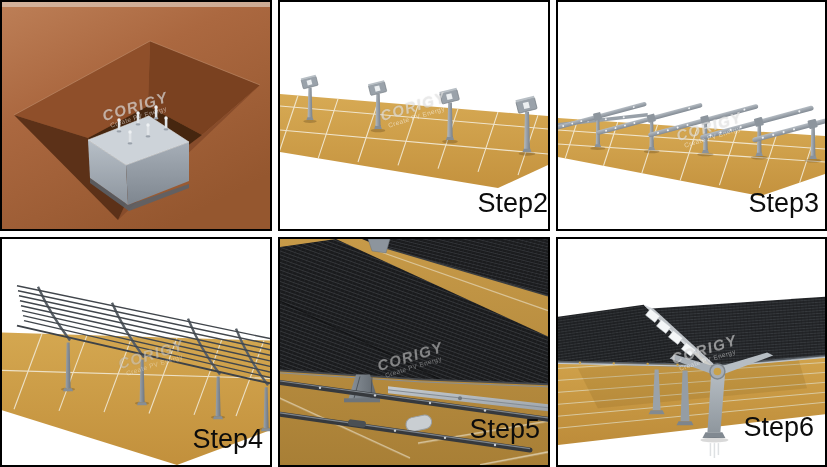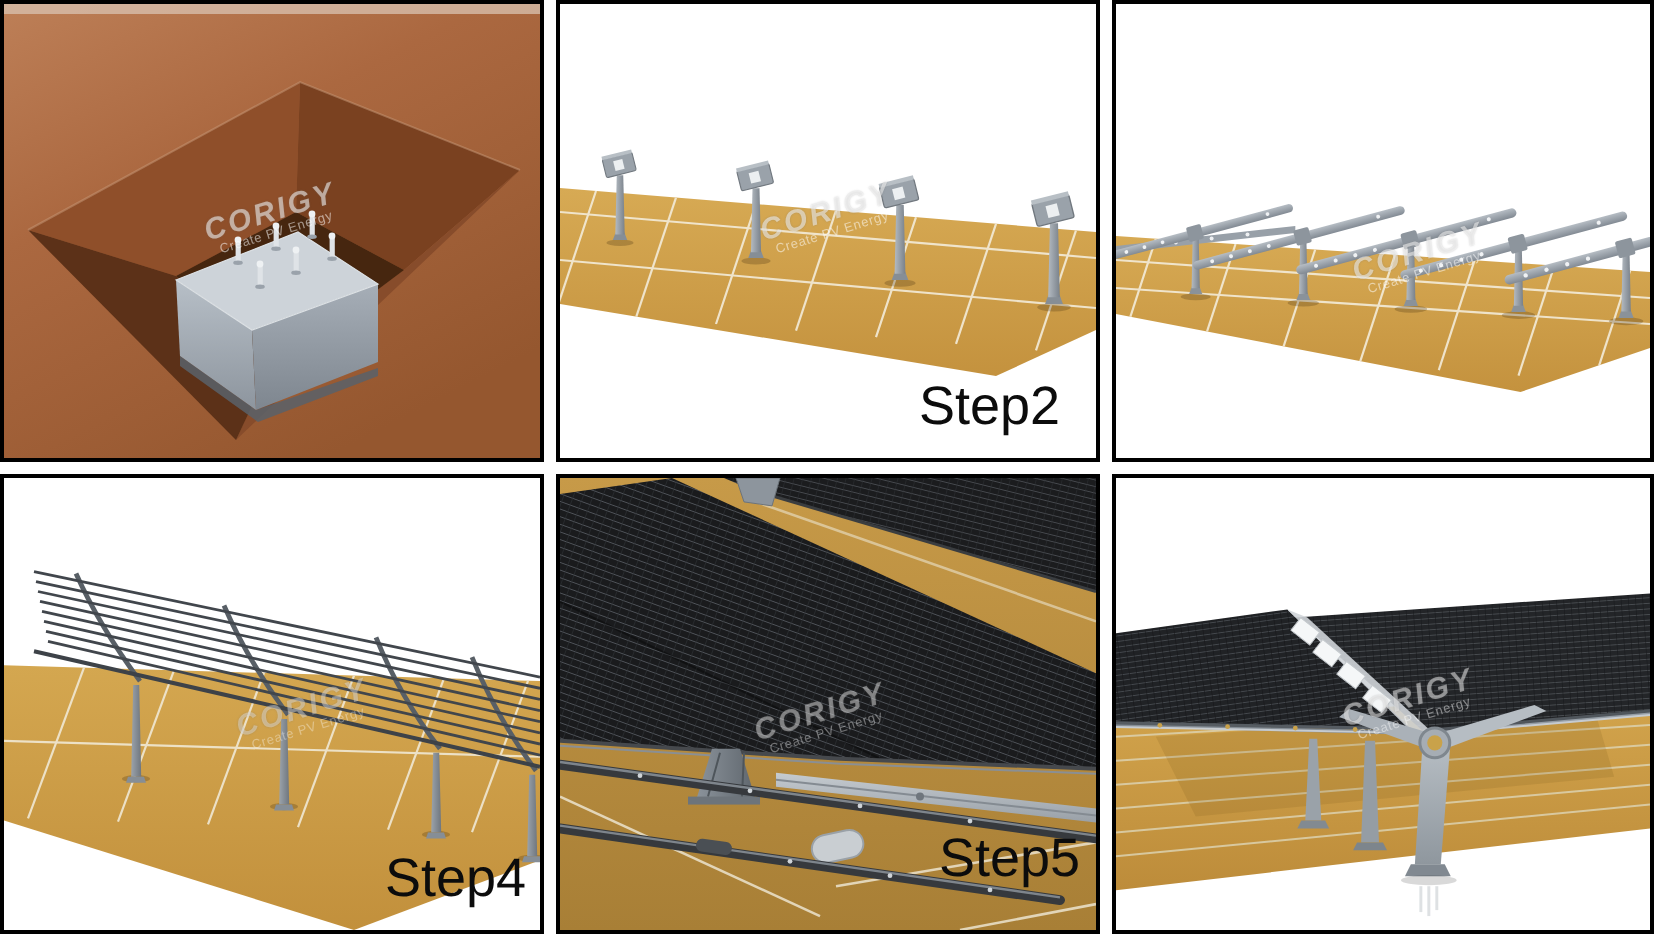--- a/index.html
+++ b/index.html
@@ -5,21 +5,21 @@
   html,body{margin:0;padding:0;background:#ffffff;}
   .board{width:827px;height:467px;display:grid;
     grid-template-columns:272px 272px 271px;grid-template-rows:231px 230px;
     gap:6px;background:#fff;font-family:"Liberation Sans",sans-serif;}
   .panel{position:relative;border:2px solid #000;box-sizing:border-box;
     overflow:hidden;background:#fff;margin:0;}
   .scene{position:absolute;left:0;top:0;width:100%;height:100%;display:block;}
   .step-label{position:absolute;font-family:"Liberation Sans",sans-serif;
     font-size:27px;line-height:1;color:#0c0c0c;letter-spacing:0;}
   .lbl-p1{right:5px;bottom:8px;}
-  .lbl-p2{right:18px;bottom:12px;}
+  .lbl-p2{right:0;bottom:12px;}
   .lbl-p3{right:6px;bottom:12px;}
   .lbl-p4{right:7px;bottom:12px;}
   .lbl-p5{right:8px;bottom:22px;}
   .lbl-p6{right:11px;bottom:24px;}
   .wm{position:absolute;left:50%;top:47%;
     transform:translate(-50%,-50%) rotate(-17deg);
     display:flex;flex-direction:column;align-items:center;
     color:rgba(255,255,255,0.52);pointer-events:none;white-space:nowrap;}
   .wm-b{font-size:15px;font-weight:bold;font-style:italic;letter-spacing:1.5px;
     text-shadow:0 0 1px rgba(110,110,110,0.35);}
@@ -299,20 +299,21 @@
                 <circle cx="40" cy="-32.2" r="1"></circle>
               </g>
           </g>
         </g>
       </g>
     </svg>
     <div class="wm wm-p3">
       <span class="wm-b">CORIGY</span>
       <span class="wm-t">Create PV Energy</span>
     </div>
+    <div class="step-label lbl-p3">Step3</div>
   </figure>
 
   <figure class="panel">
     <svg class="scene" viewBox="0 0 268 227" preserveAspectRatio="none">
       <defs>
         <linearGradient id="g4g" x1="0" y1="0" x2="0" y2="1">
           <stop offset="0" stop-color="#d4a750"></stop>
             <stop offset="1" stop-color="#c2903c"></stop>
         </linearGradient>
         <linearGradient id="g4post" x1="0" y1="0" x2="1" y2="0">
@@ -539,15 +540,16 @@
           <path d="M153,205 L153,218"></path>
             <path d="M157,205 L157,220"></path>
             <path d="M161,205 L161,217"></path>
         </g>
       </g>
     </svg>
     <div class="wm wm-p6">
       <span class="wm-b">CORIGY</span>
       <span class="wm-t">Create PV Energy</span>
     </div>
+    <div class="step-label lbl-p6">Step6</div>
   </figure>
 
 </div>
 
 </body></html>

